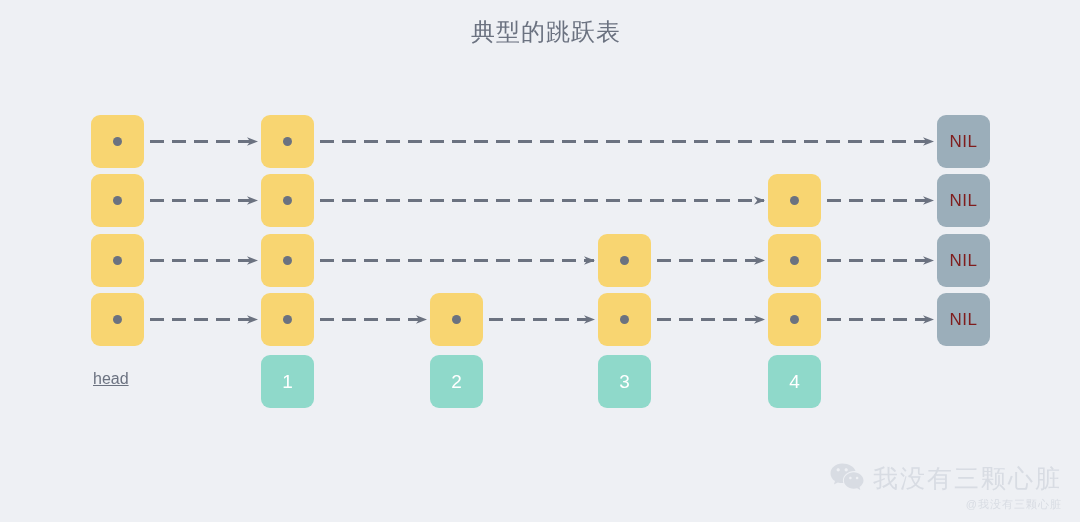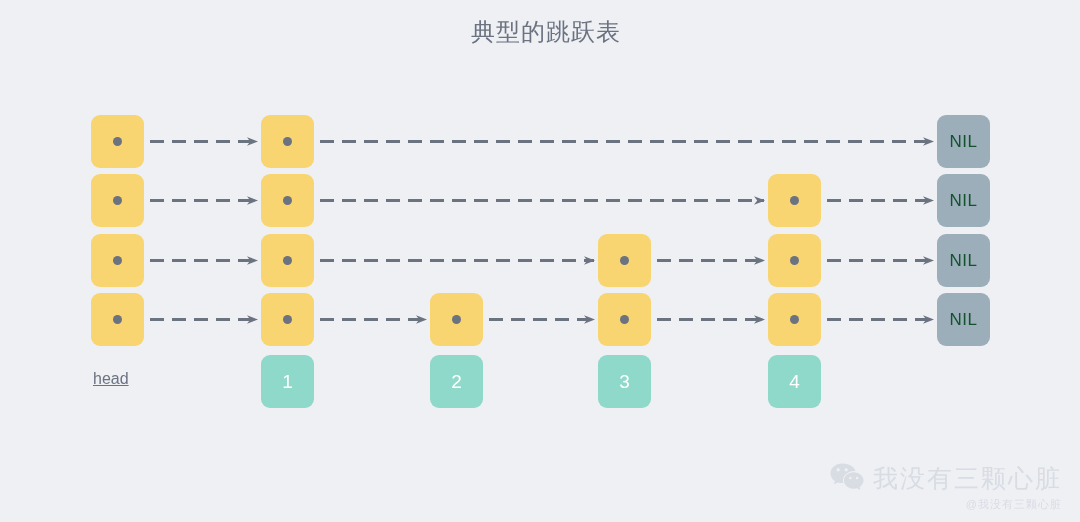--- a/index.html
+++ b/index.html
@@ -46,21 +46,21 @@
     top: 50%;
     width: 9px;
     height: 9px;
     margin-left: -4.5px;
     margin-top: -4.5px;
     border-radius: 50%;
     background: #6B7280;
   }
   .node-nil {
     background: #9BAEBA;
-    color: #14532d;
+    color: #7f1d1d;
     font-size: 17px;
     display: flex;
     align-items: center;
     justify-content: center;
     letter-spacing: 0.5px;
   }
   .node-key {
     background: #8FD9CA;
     color: #FFFFFF;
     font-size: 19px;

